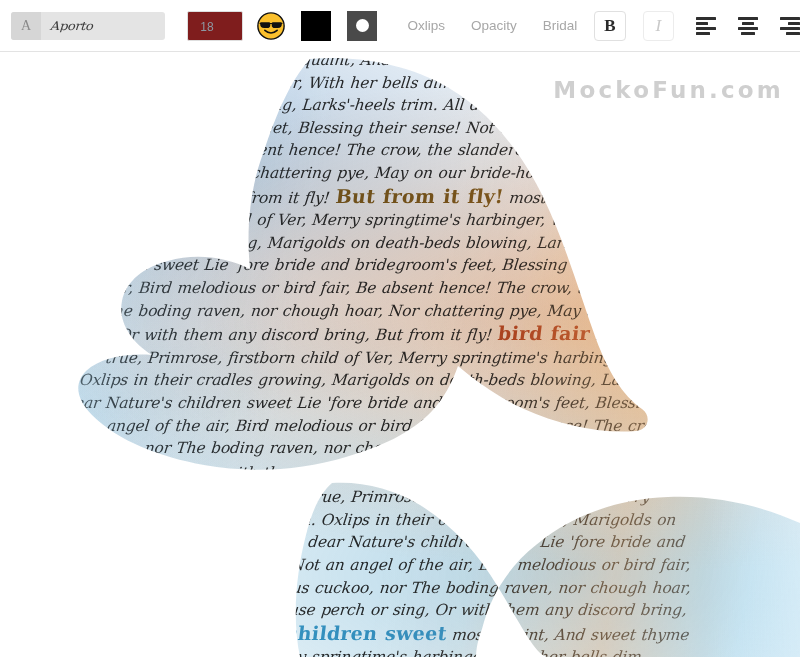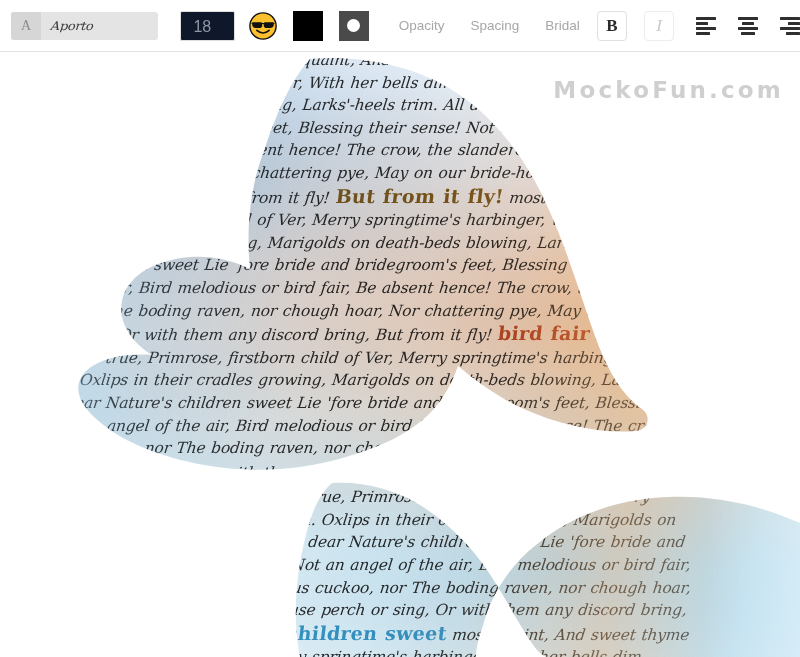--- a/index.html
+++ b/index.html
@@ -63,23 +63,23 @@
     white-space: nowrap;
     overflow: hidden;
   }
 
   .size-field {
     margin-left: 22px;
     width: 60px;
     height: 30px;
     border: 1px solid #dedede;
     border-radius: 2px;
-    background: #0f172a;
+    background: #7f1d1d;
     color: #8d98a3;
-    font-size: 16px;
+    font-size: 12px;
     line-height: 30px;
     padding-left: 12px;
     box-sizing: border-box;
     cursor: text;
     user-select: none;
   }
 
   .emoji-btn {
     margin-left: 14px;
     width: 30px;
@@ -287,22 +287,22 @@
       <path d="M9 21 q7 6 14 0" fill="none" stroke="#111" stroke-width="1.9" stroke-linecap="round"></path>
     </svg>
   </div>
 
   <div class="swatch swatch-solid"></div>
 
   <div class="swatch swatch-dot">
     <i></i>
   </div>
 
-  <div class="tb-text first">Opacity</div>
-  <div class="tb-text">Spacing</div>
+  <div class="tb-text first">Oxlips</div>
+  <div class="tb-text">Opacity</div>
   <div class="tb-text">Bridal</div>
 
   <div class="fmt-btn bold">B</div>
   <div class="fmt-btn italic">I</div>
 
   <div class="align-btn align-left">
     <span></span>
       <span></span>
       <span></span>
       <span></span>

